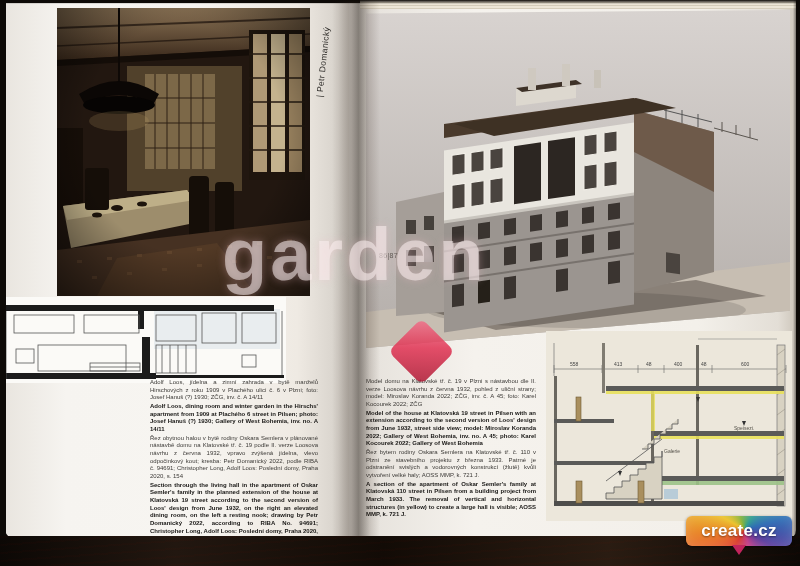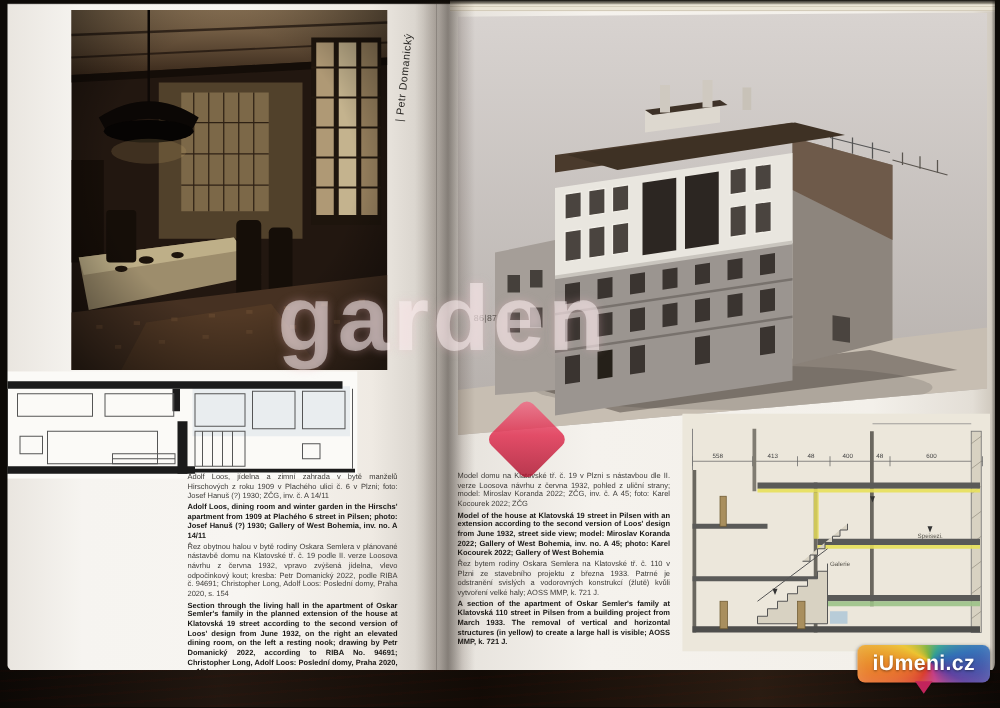--- a/index.html
+++ b/index.html
@@ -353,16 +353,16 @@
   <div class="gutter"></div>
   <div class="edge-top"></div>
   <div class="edge-left"></div>
   <div class="edge-right"></div>
   <div class="table-surface"></div>
 
   <div class="wm-text">garden</div>
   <div class="wm-diamond"></div>
 
   <div class="logo">
-    <span class="logo-label">iUmeni.cz</span>
+    <span class="logo-label">create.cz</span>
   </div>
 
 </div>
 
 </body></html>

